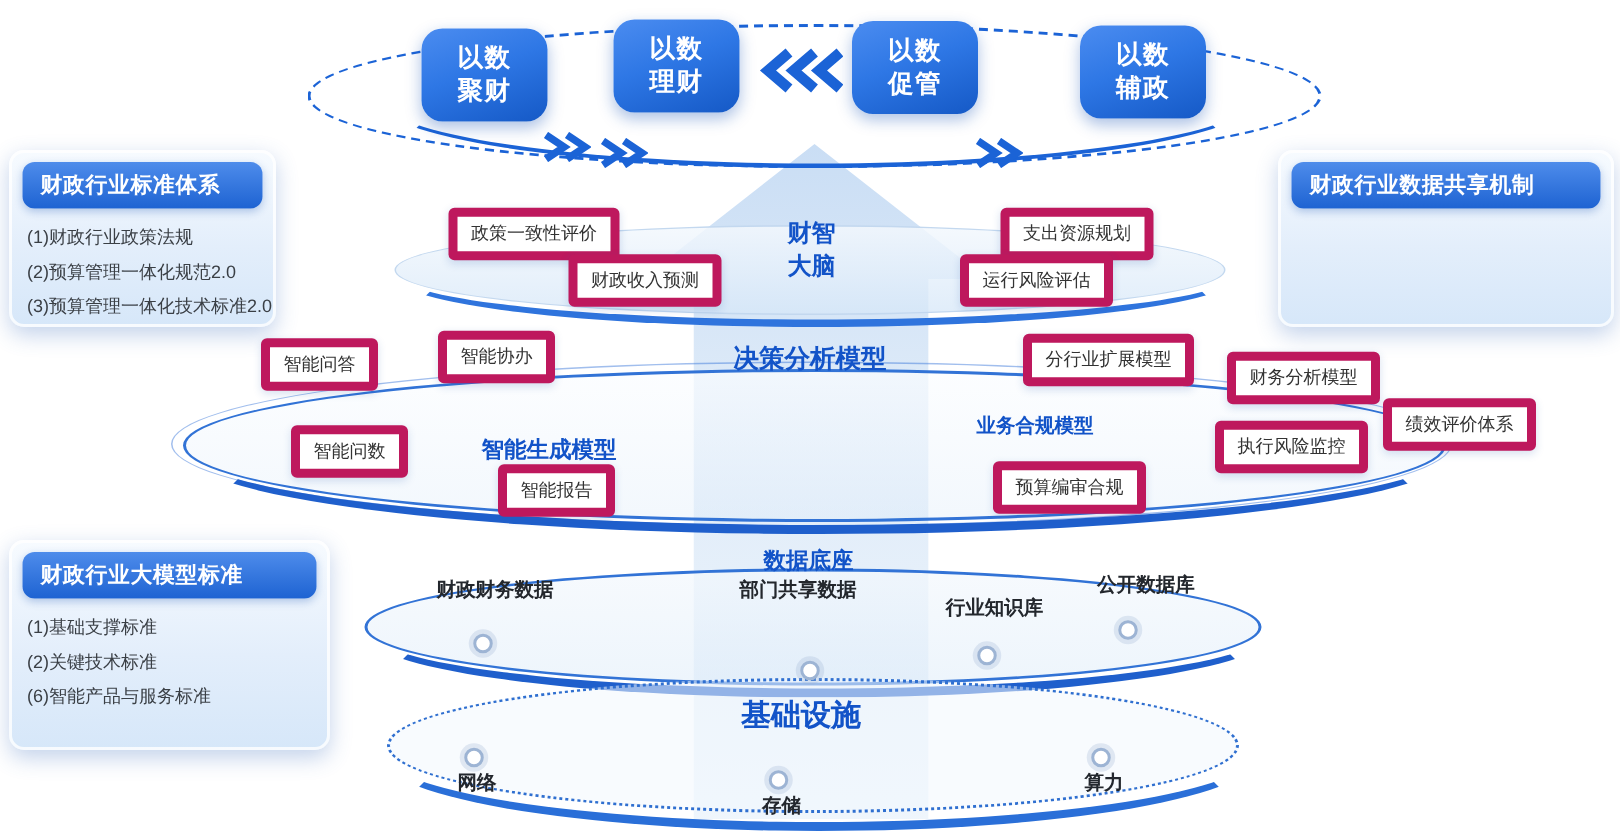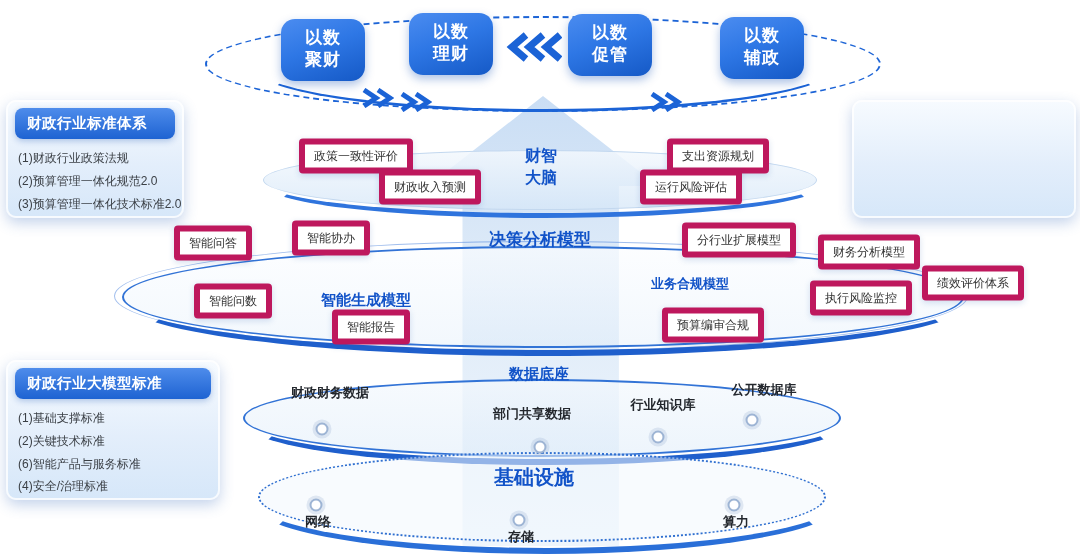--- a/index.html
+++ b/index.html
@@ -21,21 +21,21 @@
   }
   .flow-bottom-arc{
     position:absolute;left:251px;top:20px;width:580px;height:86px;z-index:2;
     border:3px solid transparent;border-bottom-color:#1b63d6;border-radius:50%;
   }
   .pill{
     position:absolute;width:84px;height:62px;z-index:4;border-radius:14px;
     background:linear-gradient(160deg,#4b8cf0 0%,#2e77e5 45%,#1559c6 100%);
     color:#fff;font-weight:bold;font-size:17px;letter-spacing:1px;
     display:flex;flex-direction:column;align-items:center;justify-content:center;
-    line-height:1.3;box-shadow:0 4px 10px rgba(20,80,180,.35);font-family:Liberation Mono, monospace;
+    line-height:1.3;box-shadow:0 4px 10px rgba(20,80,180,.35);
   }
   .chev{position:absolute;z-index:4;}
   
   .side-box{
     position:absolute;z-index:5;border-radius:10px;
     background:linear-gradient(180deg,#f7fbff 0%,#e3eefb 55%,#d6e7f9 100%);
     box-shadow:0 5px 14px rgba(60,110,190,.30), inset 0 0 0 2px rgba(255,255,255,.8);
   }
   .side-box-header{
     margin:8px 9px 4px 9px;padding:6px 12px;border-radius:8px;
@@ -149,29 +149,29 @@
   <div class="side-box" style="left:6px;top:100px;width:178px;height:118px">
     <div class="side-box-header">财政行业标准体系</div>
     <div class="side-box-items">
       <div class="side-box-item">(1)财政行业政策法规</div>
       <div class="side-box-item">(2)预算管理一体化规范2.0</div>
       <div class="side-box-item">(3)预算管理一体化技术标准2.0</div>
     </div>
   </div>
 
   <div class="side-box" style="left:852px;top:100px;width:224px;height:118px">
+    <div class="side-box-header">财政行业数据共享机制</div>
   </div>
 
   <div class="side-box" style="left:6px;top:360px;width:214px;height:140px">
     <div class="side-box-header">财政行业大模型标准</div>
     <div class="side-box-items">
       <div class="side-box-item">(1)基础支撑标准</div>
       <div class="side-box-item">(2)关键技术标准</div>
       <div class="side-box-item">(6)智能产品与服务标准</div>
-      <div class="side-box-item">(4)安全/治理标准</div>
     </div>
   </div>
 
 
   <div class="ellipse brain-ellipse"></div>
   <div class="ellipse brain-arc"></div>
   <div class="layer-title" style="left:541px;top:167px;font-size:16px;line-height:1.35">
     <span style="display:block">财智</span>
     <span style="display:block">大脑</span>
   </div>
@@ -193,21 +193,21 @@
   <div class="chip" style="left:739px;top:240px">分行业扩展模型</div>
   <div class="chip" style="left:869px;top:252px">财务分析模型</div>
   <div class="chip" style="left:973px;top:283px">绩效评价体系</div>
   <div class="chip" style="left:861px;top:298px">执行风险监控</div>
   <div class="chip" style="left:713px;top:325px">预算编审合规</div>
 
   <div class="ellipse data-ellipse"></div>
   <div class="ellipse data-arc"></div>
   <div class="layer-title" style="left:539px;top:374px;font-size:15px">数据底座</div>
   <div class="plain-label" style="left:330px;top:393px">财政财务数据</div>
-  <div class="plain-label" style="left:532px;top:414px">部门共享数据</div>
+  <div class="plain-label" style="left:532px;top:393px">部门共享数据</div>
   <div class="plain-label" style="left:663px;top:405px">行业知识库</div>
   <div class="plain-label" style="left:764px;top:390px">公开数据库</div>
   <div class="node-dot" style="left:322px;top:429px"></div>
   <div class="node-dot" style="left:540px;top:447px"></div>
   <div class="node-dot" style="left:658px;top:437px"></div>
   <div class="node-dot" style="left:752px;top:420px"></div>
 
   <div class="ellipse infra-ellipse"></div>
   <div class="ellipse infra-arc"></div>
   <div class="layer-title" style="left:534px;top:477px;font-size:20px">基础设施</div>

